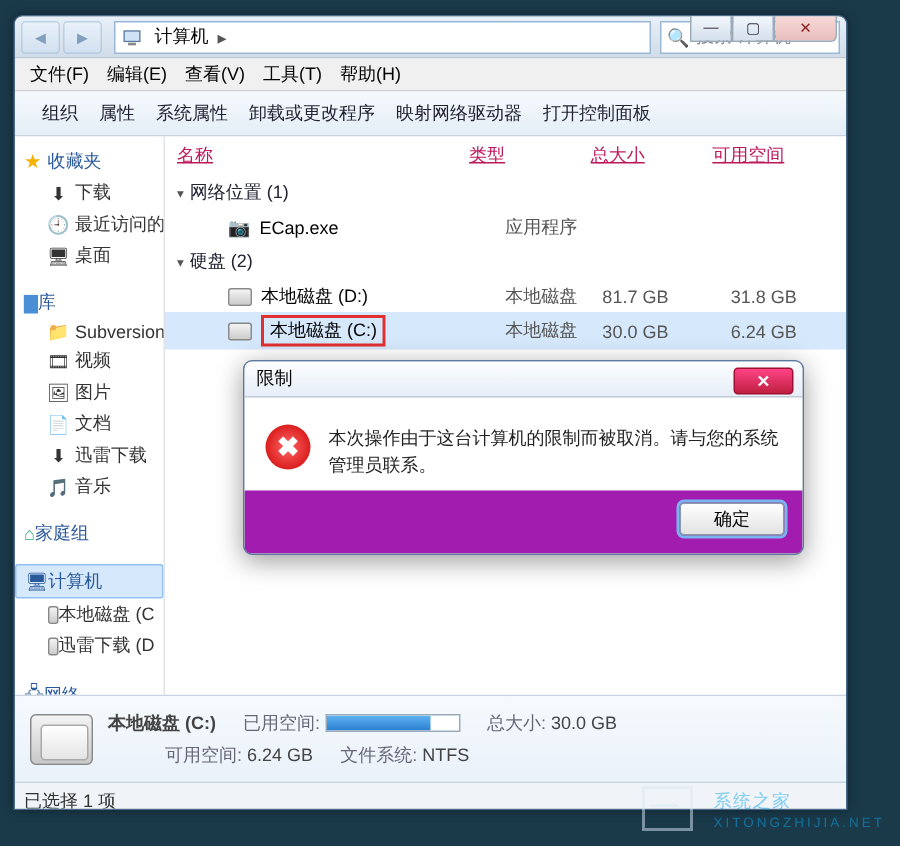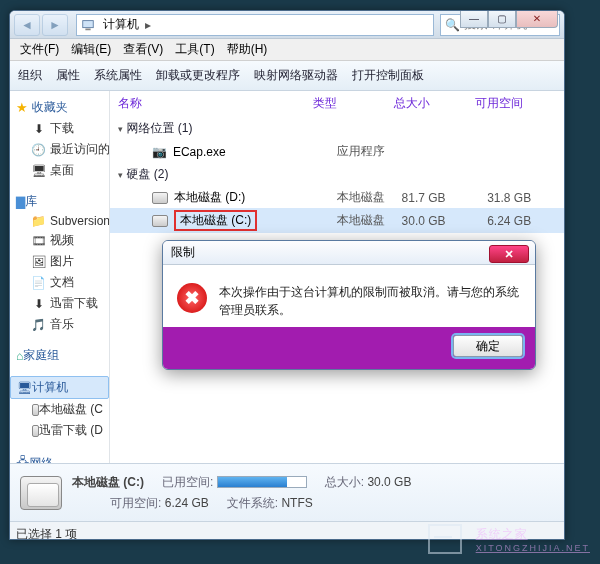--- a/index.html
+++ b/index.html
@@ -11,32 +11,32 @@
 .addr { flex: 1; margin: 0 6px; height: 22px; background: #fff; border: 1px solid #9ab8d6; display: flex; align-items: center; padding: 0 4px; }
 .addr .pc-ic { width: 14px; height: 14px; margin-right: 4px; }
 .addr .seg { padding: 0 4px; }
 .addr .ch { color: #555; padding: 0 2px; }
 .search { width: 120px; height: 22px; background: #fff; border: 1px solid #9ab8d6; display: flex; align-items: center; padding: 0 4px; color: #888; }
 .winbtns { display: flex; position: absolute; right: 6px; top: -1px; }
 .winbtn { width: 28px; height: 18px; background: linear-gradient(#f4f8fc,#d4e0ec); border: 1px solid #99aabb; border-top: 0; display: flex; align-items: center; justify-content: center; font-size: 10px; color: #334; }
 .winbtn.close { background: linear-gradient(#f9dada,#e8bebe); color: #822; width: 42px; border-radius: 0 0 4px 0; }
 .menubar { height: 22px; background: #f0f0f0; border-bottom: 1px solid #d0d0d0; display: flex; align-items: center; padding: 0 4px; }
 .menubar span { padding: 2px 6px; cursor: default; }
-.toolbar { height: 30px; background: linear-gradient(#f6fafe,#e4eef6); border-bottom: 1px solid #c8d4e0; display: flex; align-items: center; padding: 0 8px; gap: 14px; color: #223; }
+.toolbar { height: 30px; background: linear-gradient(#f6fafe,#e4eef6); border-bottom: 1px solid #c8d4e0; display: flex; align-items: center; padding: 0 18px; gap: 14px; color: #223; }
 .toolbar span { cursor: default; }
 .body { display: flex; height: calc(100% - 28px - 22px - 30px - 58px - 18px); }
 .tree { width: 100px; background: #fff; border-right: 1px solid #e0e4e8; padding: 6px 0; overflow: hidden; }
 .tree .grp { font-size: 12px; }
 .tree .hdr { display: flex; align-items: center; padding: 2px 6px; color: #2a5a9a; }
 .tree .hdr .star { color: #f5b301; margin-right: 4px; font-size: 13px; }
 .tree .item { display: flex; align-items: center; padding: 2px 6px 2px 22px; color: #333; white-space: nowrap; }
 .tree .item .ic { width: 14px; height: 14px; margin-right: 4px; display: inline-flex; align-items: center; justify-content: center; }
 .tree .sel { background: #d6e8fb; border: 1px solid #8fc0f0; border-radius: 2px; }
 .content { flex: 1; background: #fff; overflow: hidden; }
-.cols { display: flex; padding: 4px 8px; color: #6d28d9; font-size: 12px; }
+.cols { display: flex; padding: 4px 8px; color: #be185d; font-size: 12px; text-decoration: underline; }
 .cols div { flex: 1; }
 .cols div:first-child { flex: 2.4; }
 .group-row { padding: 4px 8px; display: flex; align-items: center; color: #223; }
 .group-row .tw { color: #555; margin-right: 4px; font-size: 9px; }
 .row { display: flex; padding: 2px 8px 2px 26px; align-items: center; }
 .row.indent { padding-left: 42px; }
 .row .nm { flex: 2; display: flex; align-items: center; gap: 6px; }
 .row .ty, .row .sz, .row .fr { flex: 1; color: #555; text-align: right; }
 .row .sz, .row .fr { text-align: center; padding-right: 8px; }
 .row.sel-row { background: #d6e8fb; }
@@ -53,21 +53,21 @@
 .bar .fill { position: absolute; left: 0; top: 0; bottom: 0; background: linear-gradient(#5fb3f0,#2a7fd0); }
 .status { height: 18px; border-top: 1px solid #c8d4e0; background: #f0f4f8; padding: 12px 6px; display: flex; align-items: center; color: #333; }
 .dialog { position: absolute; left: 162px; top: 240px; width: 374px; background: #f0f0f0; border: 1px solid #5a7aa0; border-radius: 6px; box-shadow: 0 4px 18px rgba(0,0,0,.4); overflow: hidden; }
 .dlg-title { height: 24px; background: linear-gradient(#fdfdfe,#e6eef8); display: flex; align-items: center; padding: 0 8px; border-bottom: 1px solid #c0ccd8; position: relative; }
 .dlg-close { position: absolute; right: 6px; top: 4px; width: 40px; height: 18px; background: linear-gradient(#f48,#c02040); border: 1px solid #a01030; border-radius: 3px; color: #fff; display: flex; align-items: center; justify-content: center; font-weight: bold; font-size: 11px; }
 .dlg-body { padding: 18px 14px 8px; display: flex; gap: 12px; background: #fff; }
 .err-ic { width: 30px; height: 30px; border-radius: 50%; background: radial-gradient(#f66,#c00); display: flex; align-items: center; justify-content: center; color: #fff; font-weight: bold; font-size: 18px; flex-shrink: 0; }
 .dlg-msg { color: #222; line-height: 1.5; }
 .dlg-foot { padding: 8px 12px 12px; display: flex; justify-content: flex-end; background: #a21caf; }
 .ok-btn { min-width: 70px; height: 22px; background: linear-gradient(#fefefe,#e2e2e2); border: 1px solid #8a9aac; border-radius: 3px; box-shadow: 0 0 0 2px #7ab4f0; display: flex; align-items: center; justify-content: center; }
-.watermark { position: absolute; right: 10px; bottom: 10px; color: #f0abfc; opacity: .5; font-size: 16px; letter-spacing: 1px; display: flex; align-items: center; gap: 14px; text-decoration: underline; }
+.watermark { position: absolute; right: 10px; bottom: 10px; color: #0ea5e9; opacity: .5; font-size: 16px; letter-spacing: 1px; display: flex; align-items: center; gap: 14px; }
 .watermark .logo { width: 34px; height: 30px; border: 2px solid #dbe8f4; position: relative; }
 .watermark .logo::before { content:""; position:absolute; left:4px; top:10px; width:18px; height:0; border-top:2px solid #dbe8f4; }
 .watermark .sub { font-size: 9px; display: block; letter-spacing: 2px; }
 </style>
 </head>
 <body>
 
 <div class="window">
 
   <div class="winbtns">

